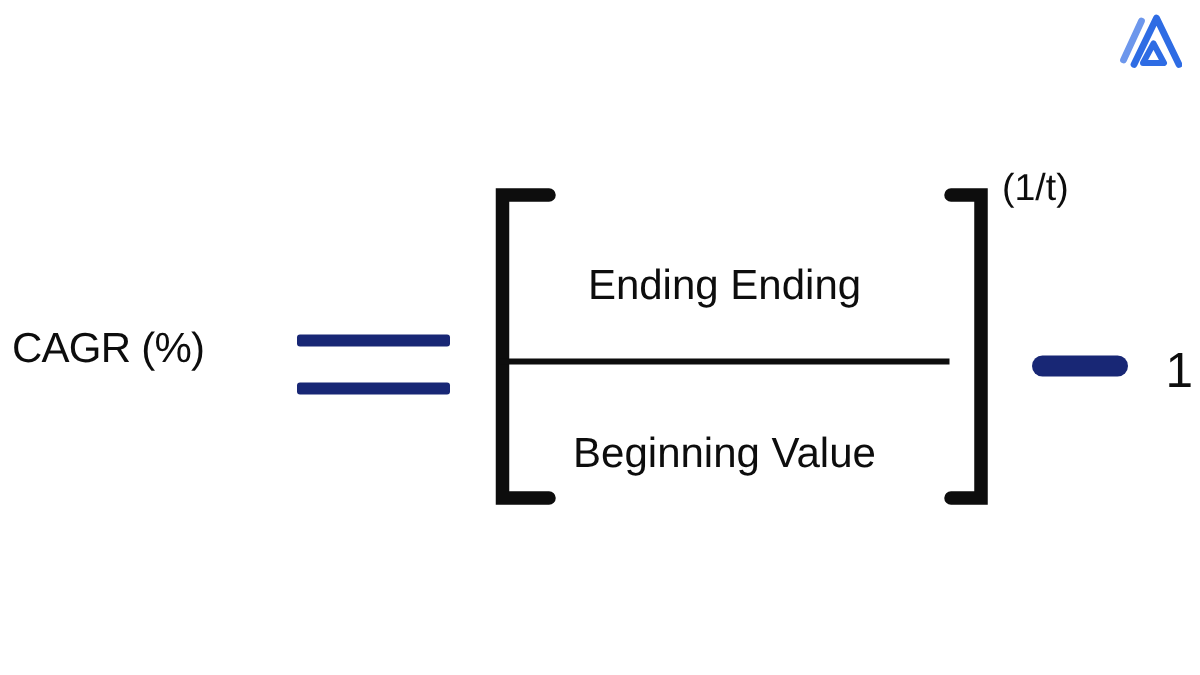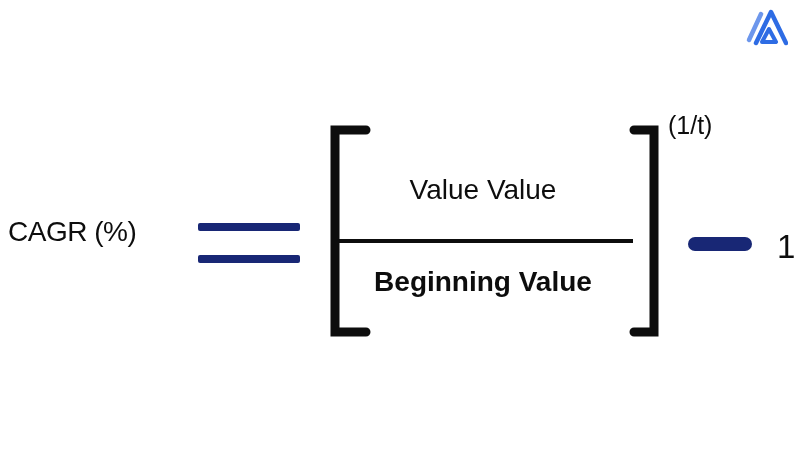--- a/index.html
+++ b/index.html
@@ -34,21 +34,21 @@
   .equals .bar.top{top:0;}
   .equals .bar.bottom{top:32px;}
   .bracket-svg{display:block;}
   .frac-text{
     left:333px;width:300px;
     font-size:28px;line-height:1;
     text-align:center;white-space:nowrap;
     color:var(--ink);
   }
   .numerator{top:176px;}
-  .denominator{top:268px;font-weight:bold;}
+  .denominator{top:288px;}
   .frac-line{
     left:333px;top:239px;width:300px;height:4px;
     background:var(--ink);
   }
   .exponent{
     left:668px;top:113px;
     font-size:25px;line-height:1;
     color:var(--ink);white-space:nowrap;
   }
   .minus{
@@ -81,21 +81,21 @@
     <span class="bar top"></span>
     <span class="bar bottom"></span>
   </div>
 
   <div class="abs" style="left:324px;top:122px;">
     <svg class="bracket-svg" width="50" height="216" viewBox="0 0 50 216" fill="none">
       <path d="M 42 8 L 11 8 L 11 210 L 42 210" stroke="var(--ink)" stroke-width="9" stroke-linecap="round"></path>
     </svg>
   </div>
 
-  <div class="abs frac-text numerator">Value Value</div>
+  <div class="abs frac-text numerator">Ending Ending</div>
   <div class="abs frac-line"></div>
   <div class="abs frac-text denominator">Beginning Value</div>
 
   <div class="abs" style="left:626px;top:122px;">
     <svg class="bracket-svg" width="50" height="216" viewBox="0 0 50 216" fill="none">
       <path d="M 8 8 L 28 8 L 28 210 L 8 210" stroke="var(--ink)" stroke-width="9" stroke-linecap="round"></path>
     </svg>
   </div>
 
   <div class="abs exponent">(1/t)</div>

